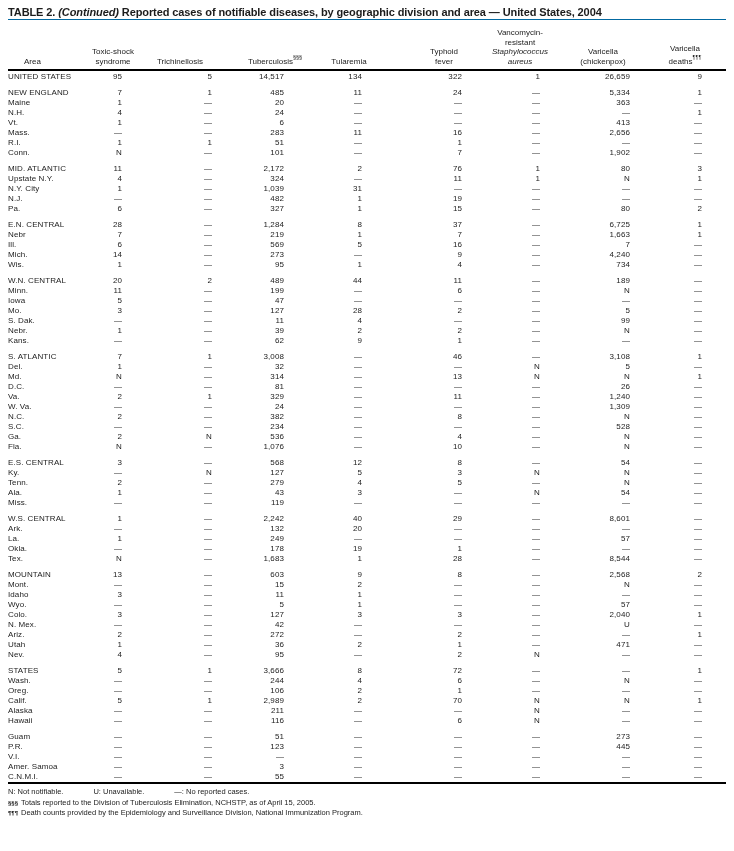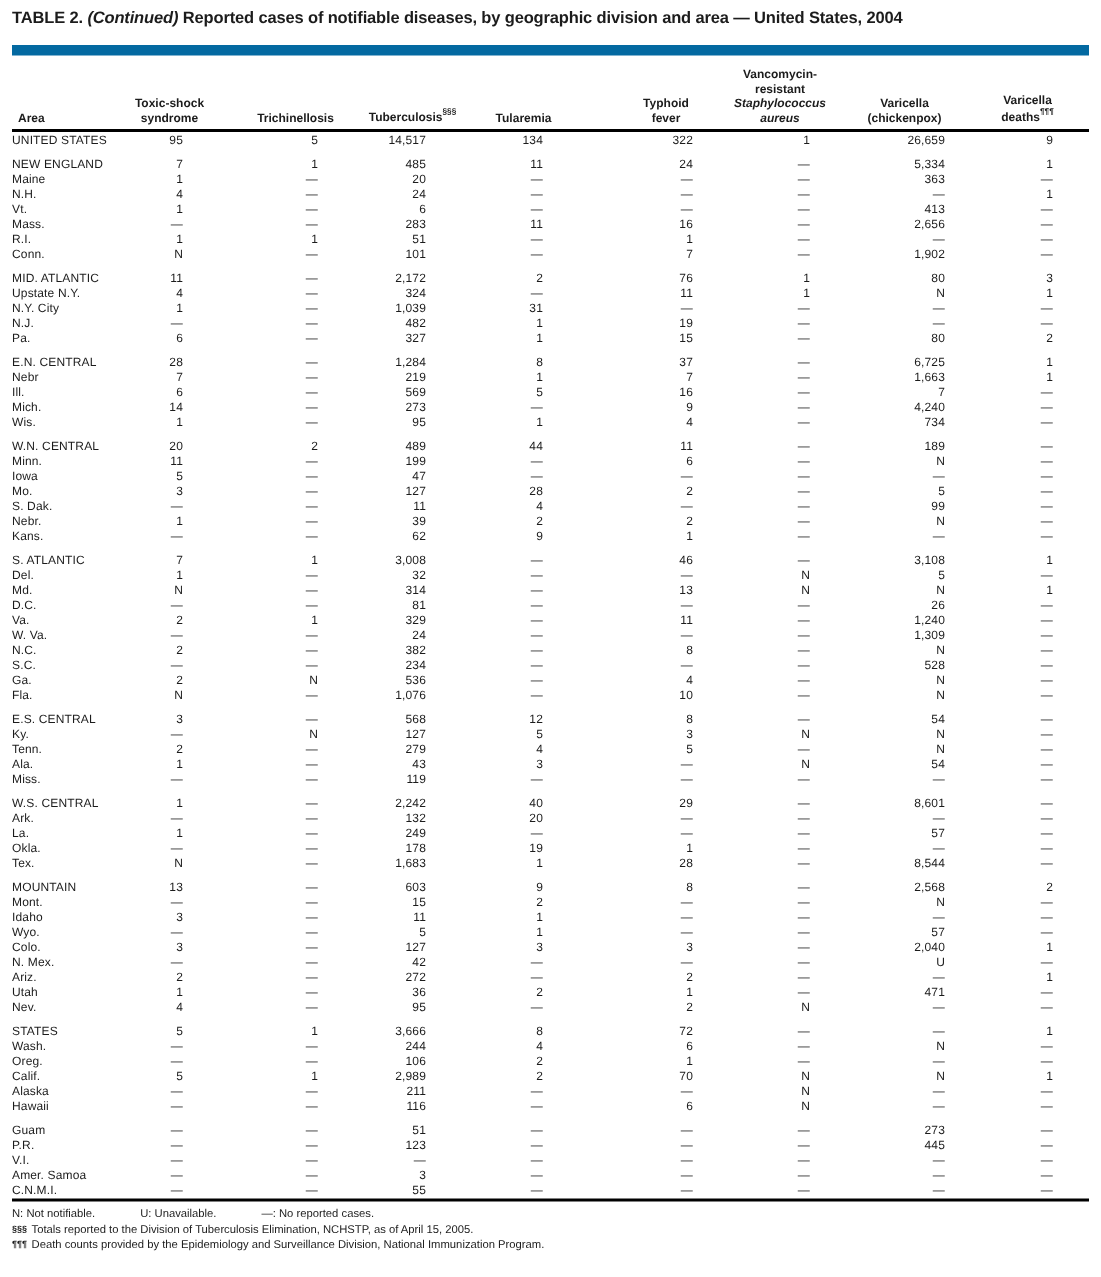--- a/index.html
+++ b/index.html
@@ -1,28 +1,28 @@
 <!DOCTYPE html>
 <html><head>
 <meta charset="utf-8">
 <style>
   html,body{margin:0;padding:0;background:#fff;}
   body{width:734px;font-family:"Liberation Sans",sans-serif;color:#1c1c1c;-webkit-font-smoothing:antialiased;}
   .page{width:718px;padding:4px 8px 0 8px;}
 
   
-  .title{font-size:11px;font-weight:bold;letter-spacing:-0.1px;padding:2px 0 12px 0;border-bottom:7px solid #0369a1;white-space:nowrap;}
+  .title{font-size:11px;font-weight:bold;letter-spacing:-0.1px;padding:2px 0 1px 0;border-bottom:1px solid #0369a1;white-space:nowrap;}
   .title .cont{font-style:italic;}
 
   
   .thead{position:relative;height:49px;border-bottom:2px solid #000;}
-  .th{position:absolute;bottom:3px;transform:translateX(-50%);font-weight:bold;font-size:8px;line-height:9.5px;text-align:center;white-space:nowrap;}
-  .th-area{left:4px;transform:none;text-align:right;}
+  .th{position:absolute;bottom:3px;transform:translateX(-50%);font-weight:normal;font-size:8px;line-height:9.5px;text-align:center;white-space:nowrap;}
+  .th-area{left:16px;transform:none;text-align:right;}
   .th-tss{left:105px;}
-  .th-trich{left:189px;}
+  .th-trich{left:172px;}
   .th-tb{left:267px;}
   .th-tular{left:341px;}
   .th-typhoid{left:436px;}
   .th-vrsa{left:512px;}
   .th-varicella{left:595px;}
   .th-vdeaths{left:677px;}
   .th .it{font-style:italic;}
   .sup{font-size:5.5px;vertical-align:super;position:relative;top:-1px;}
 
   

